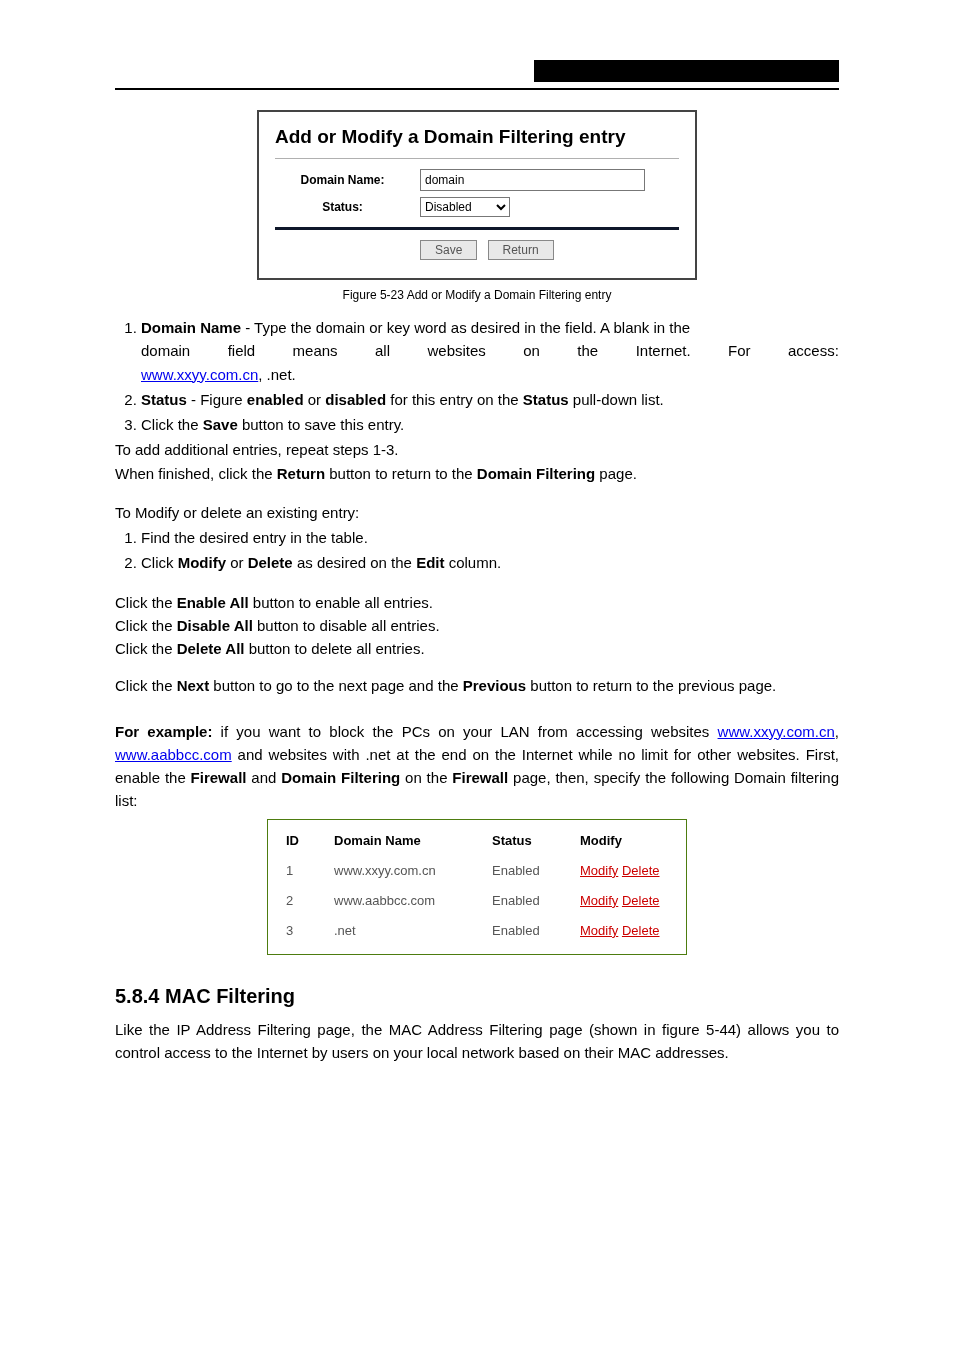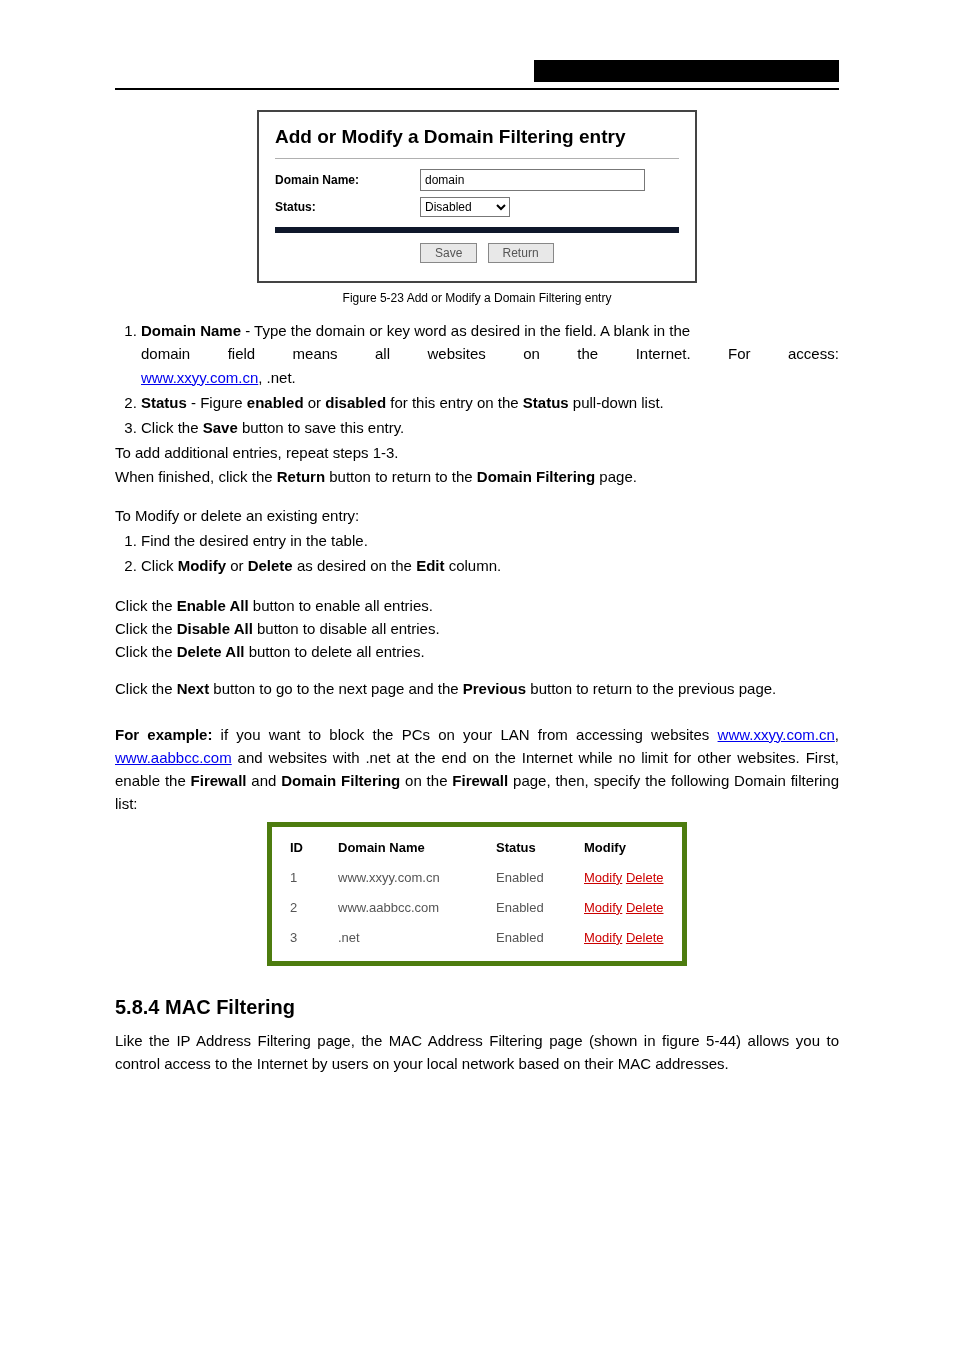--- a/index.html
+++ b/index.html
@@ -45,42 +45,42 @@
     font-size: 19px;
     margin: 0 0 10px 0;
   }
   .form-row {
     display: flex;
     align-items: center;
     margin-bottom: 6px;
   }
   .form-label {
     width: 135px;
-    text-align: left;
+    text-align: center;
     font-weight: bold;
     font-size: 12px;
     padding-right: 10px;
   }
   .text-input {
     border: 1px solid #777;
     height: 18px;
     width: 215px;
     font-size: 12px;
     padding: 1px 4px;
     font-family: Arial;
   }
   .select-input {
     border: 1px solid #777;
     font-size: 12px;
     font-family: Arial;
     background:#fff;
     height:20px;
   }
   .btn-row {
-    border-top:6px solid #0f172a;
+    border-top:3px solid #0f172a;
     margin-top:10px;
     padding-top:10px;
     text-align:left;
     padding-left:145px;
   }
   .btn {
     font-family: Arial;
     font-size: 12px;
     padding: 2px 14px;
     background: #e8e8e8;
@@ -103,21 +103,21 @@
   .body-text li {
     margin-bottom: 2px;
   }
   .justify {
     text-align: justify;
     text-justify: inter-word;
   }
   a.link { color: #0000ee; text-decoration: underline; }
   .bold { font-weight: bold; }
   .table-box {
-    border: 5px solid #4d7c0f;
+    border: 1px solid #4d7c0f;
     width: 420px;
     margin: 6px auto 0 auto;
     padding: 6px 14px 8px 14px;
     box-sizing: border-box;
   }
   .tbl {
     width: 100%;
     border-collapse: collapse;
     font-size: 13px;
     font-family: Arial, sans-serif;

